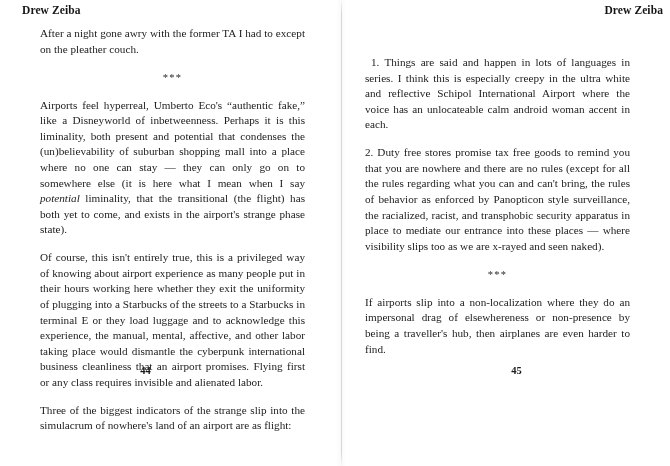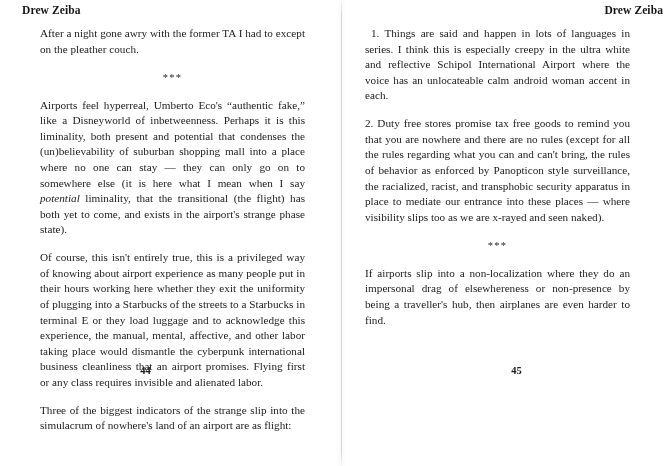--- a/index.html
+++ b/index.html
@@ -86,20 +86,21 @@
   .para {
     margin: 0 0 12.6px 0;
     text-align: justify;
     text-justify: inter-word;
     hyphens: manual;
   }
   .para:last-child { margin-bottom: 0; }
 
   .para.indent-sm {
     text-indent: 6px;
+    margin-top: 29px;
   }
 
   .sep {
     margin: 0 0 12.6px 0;
     text-align: center;
     font-size: 10.5px;
     letter-spacing: 1.2px;
     color: #2a2a2a;
     line-height: 15.55px;
   }

